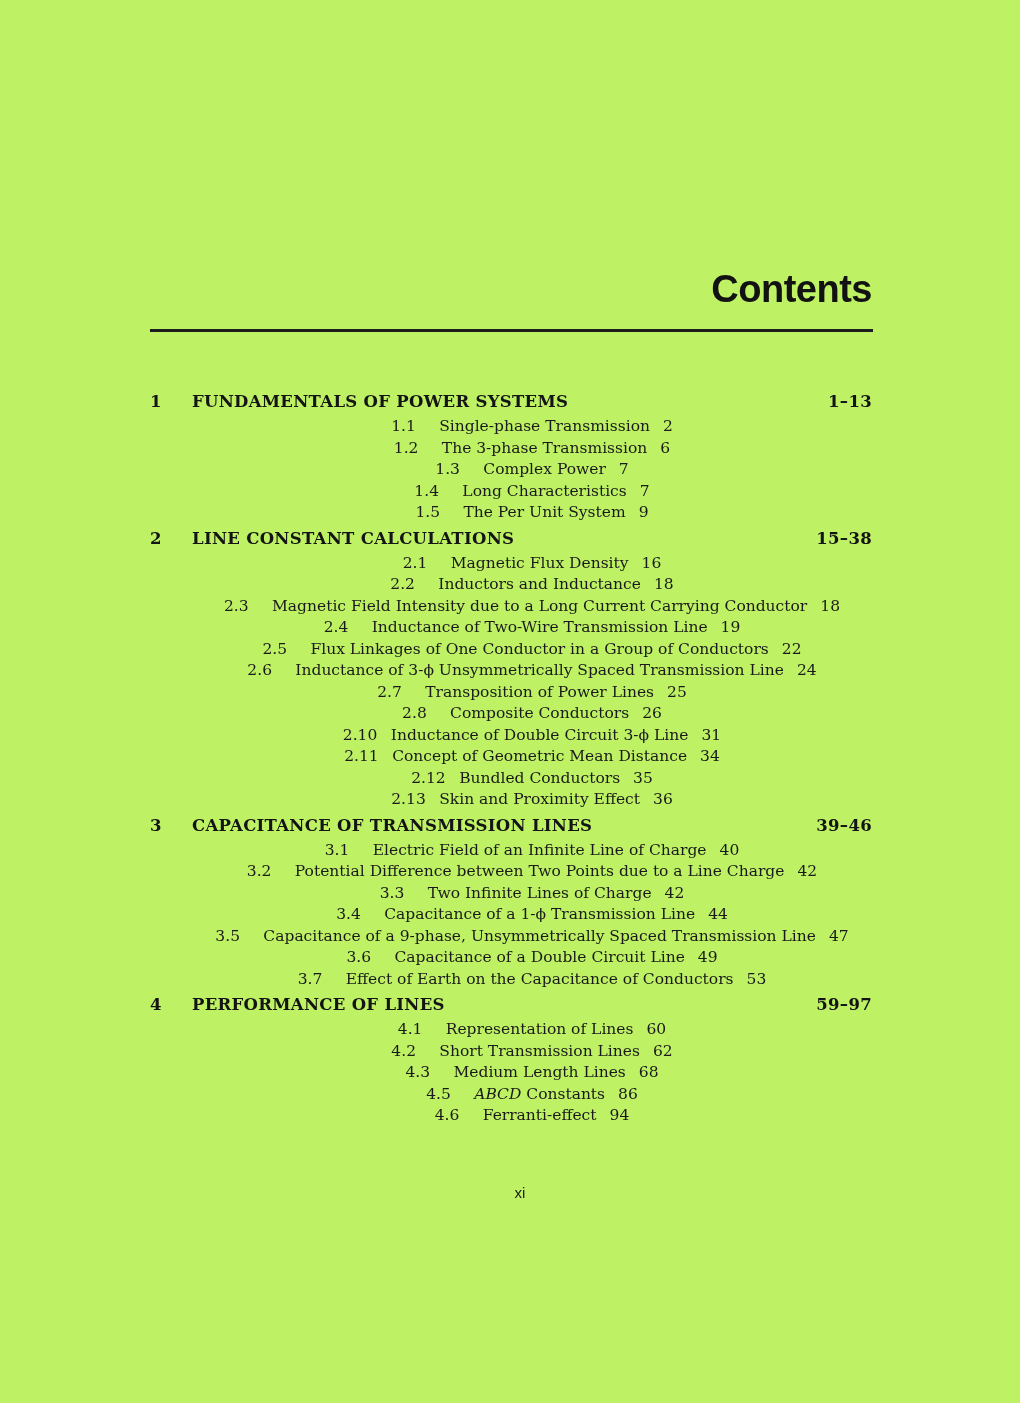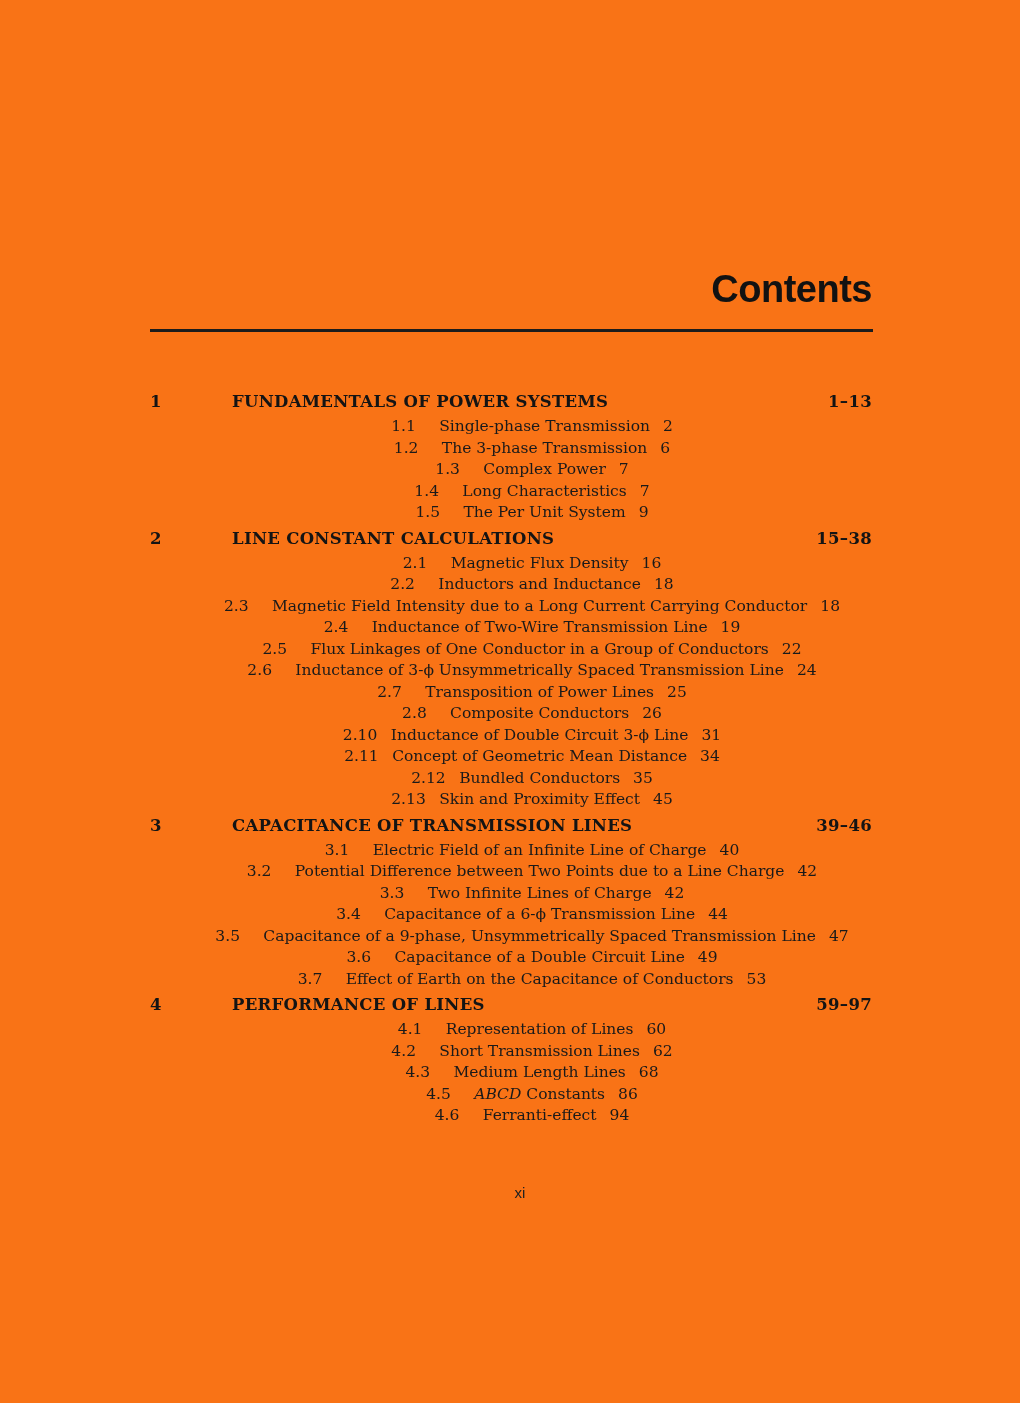--- a/index.html
+++ b/index.html
@@ -4,21 +4,21 @@
 <style>
   html, body {
     margin: 0;
     padding: 0;
     background: #ffffff;
   }
   .page {
     position: relative;
     width: 1020px;
     height: 1403px;
-    background: #f97316;
+    background: #bef264;
     color: #161616;
     font-family: "DejaVu Serif", serif;
     overflow: hidden;
   }
   
   .page-title {
     position: absolute;
     top: 269px;
     left: 150px;
     right: 148px;
@@ -55,21 +55,20 @@
     line-height: 22px;
     letter-spacing: 0.3px;
     margin-bottom: 3px;
     color: #141414;
   }
   .ch-num {
     flex: 0 0 42px;
   }
   .ch-title {
     flex: 1 1 auto;
-    margin-left: 40px;
   }
   .ch-pages {
     flex: 0 0 auto;
     text-align: right;
   }
   .section-row {
     display: flex;
     align-items: baseline;
     padding-left: 42px;
     font-size: 15.5px;
@@ -222,21 +221,21 @@
 
   <div class="section-row">
     <span class="sec-num">2.12</span>
     <span class="sec-title"><em class="sec-title-em"></em><span class="sec-title-text">Bundled Conductors</span></span>
     <span class="sec-page">35</span>
   </div>
 
   <div class="section-row">
     <span class="sec-num">2.13</span>
     <span class="sec-title"><em class="sec-title-em"></em><span class="sec-title-text">Skin and Proximity Effect</span></span>
-    <span class="sec-page">45</span>
+    <span class="sec-page">36</span>
   </div>
 </div>
   </section>
 
   <section class="chapter">
     <div class="chapter-row">
       <span class="ch-num">3</span>
       <span class="ch-title">CAPACITANCE OF TRANSMISSION LINES</span>
       <span class="ch-pages">39–46</span>
     </div>
@@ -254,21 +253,21 @@
   </div>
 
   <div class="section-row">
     <span class="sec-num">3.3</span>
     <span class="sec-title"><em class="sec-title-em"></em><span class="sec-title-text">Two Infinite Lines of Charge</span></span>
     <span class="sec-page">42</span>
   </div>
 
   <div class="section-row">
     <span class="sec-num">3.4</span>
-    <span class="sec-title"><em class="sec-title-em"></em><span class="sec-title-text">Capacitance of a 6-ϕ Transmission Line</span></span>
+    <span class="sec-title"><em class="sec-title-em"></em><span class="sec-title-text">Capacitance of a 1-ϕ Transmission Line</span></span>
     <span class="sec-page">44</span>
   </div>
 
   <div class="section-row">
     <span class="sec-num">3.5</span>
     <span class="sec-title"><em class="sec-title-em"></em><span class="sec-title-text">Capacitance of a 9-phase, Unsymmetrically Spaced Transmission Line</span></span>
     <span class="sec-page">47</span>
   </div>
 
   <div class="section-row">

